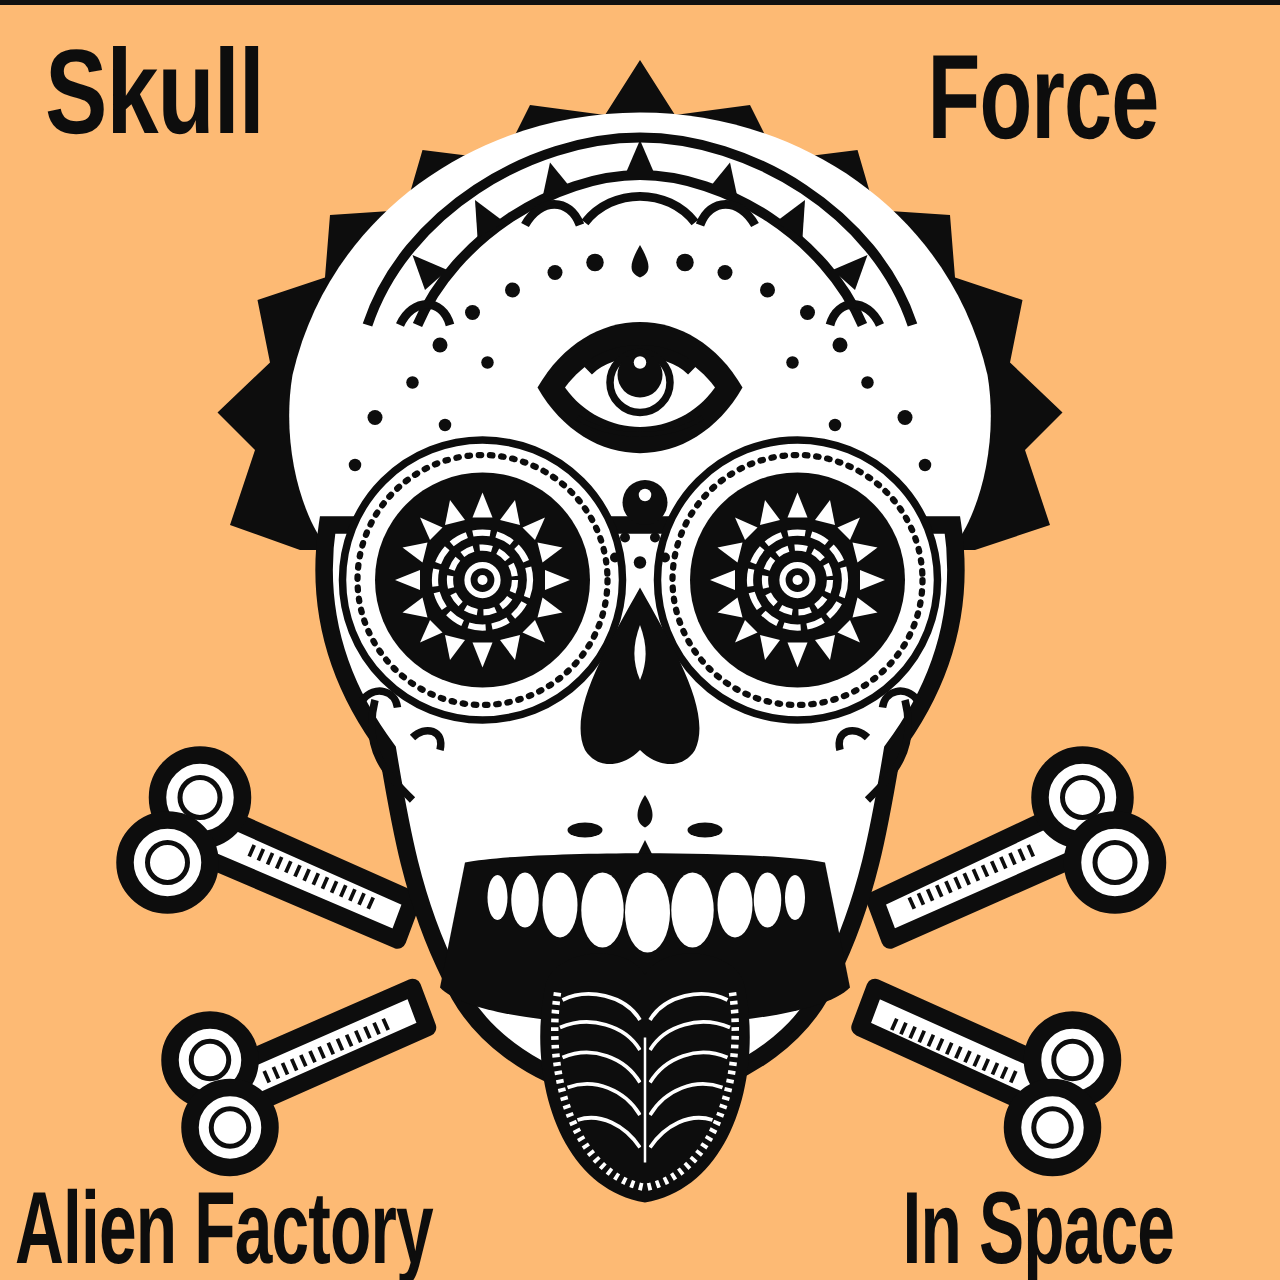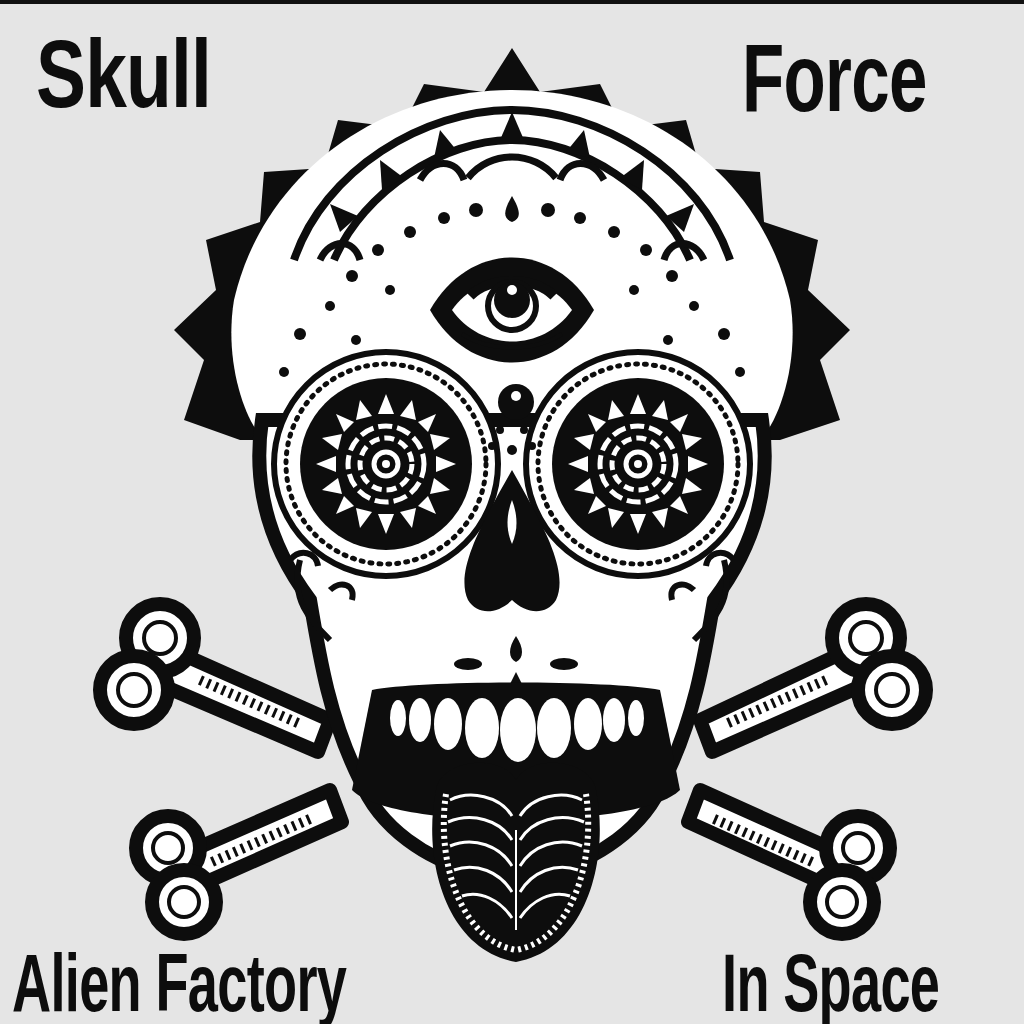--- a/index.html
+++ b/index.html
@@ -4,21 +4,21 @@
   <style>
     html, body {
       margin: 0;
       padding: 0;
       background: #ffffff;
     }
     .poster {
       position: relative;
       width: 1024px;
       height: 1024px;
-      background: #e5e5e5;
+      background: #fdba74;
       overflow: hidden;
       font-family: "Liberation Sans", "DejaVu Sans", sans-serif;
     }
     .top-border {
       position: absolute;
       left: 0; top: 0;
       width: 1024px; height: 4px;
       background: #111111;
     }
     .caption {

